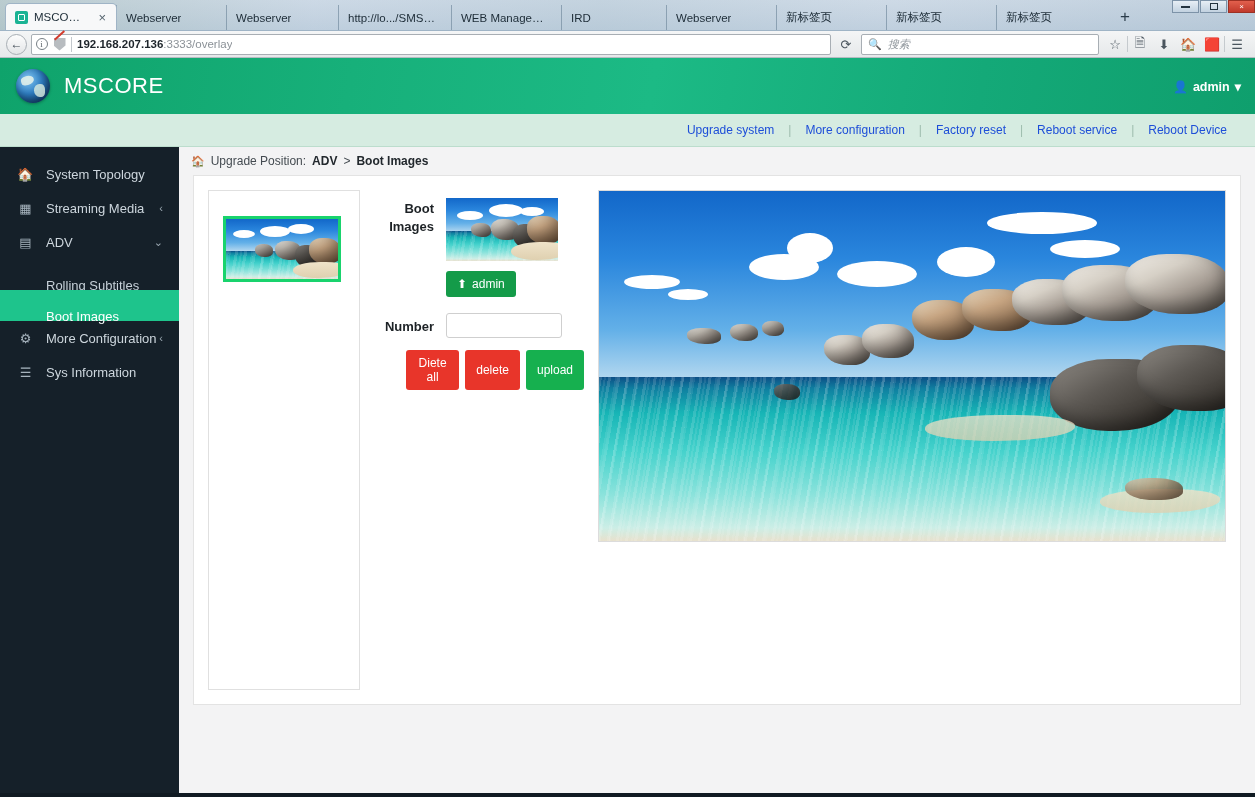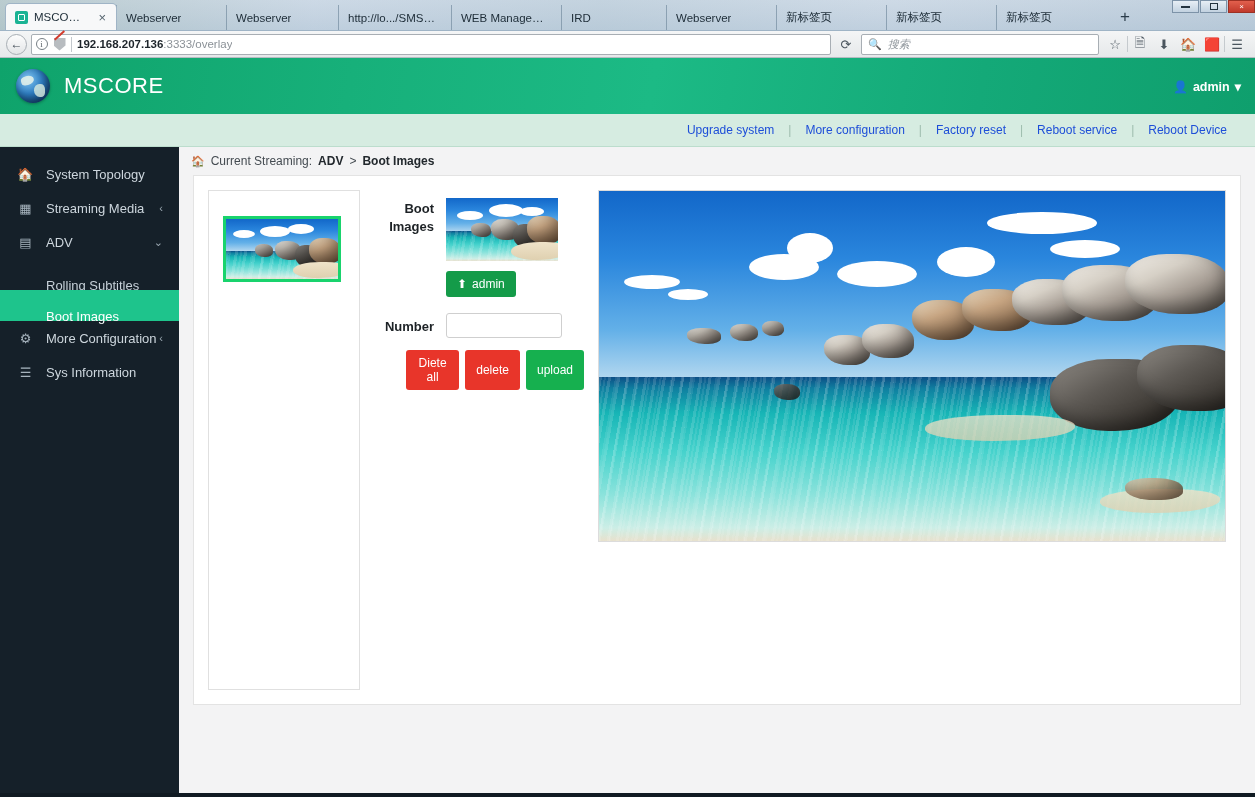--- a/index.html
+++ b/index.html
@@ -429,21 +429,21 @@
         <div class="snav">
           <span class="sicon">☰</span>
           <span class="slabel">Sys Information</span>
         </div>
       </div>
 
       <div class="main">
 
         <div class="crumb">
           <span class="home">🏠</span>
-          <span>Current Streaming:</span>
+          <span>Upgrade Position:</span>
           <b>ADV</b>
           <span>&gt;</span>
           <b>Boot Images</b>
         </div>
 
         <div class="panel-wrap">
           <div class="panel">
 
             <div class="thumb-col">
               <div class="sel-thumb">

